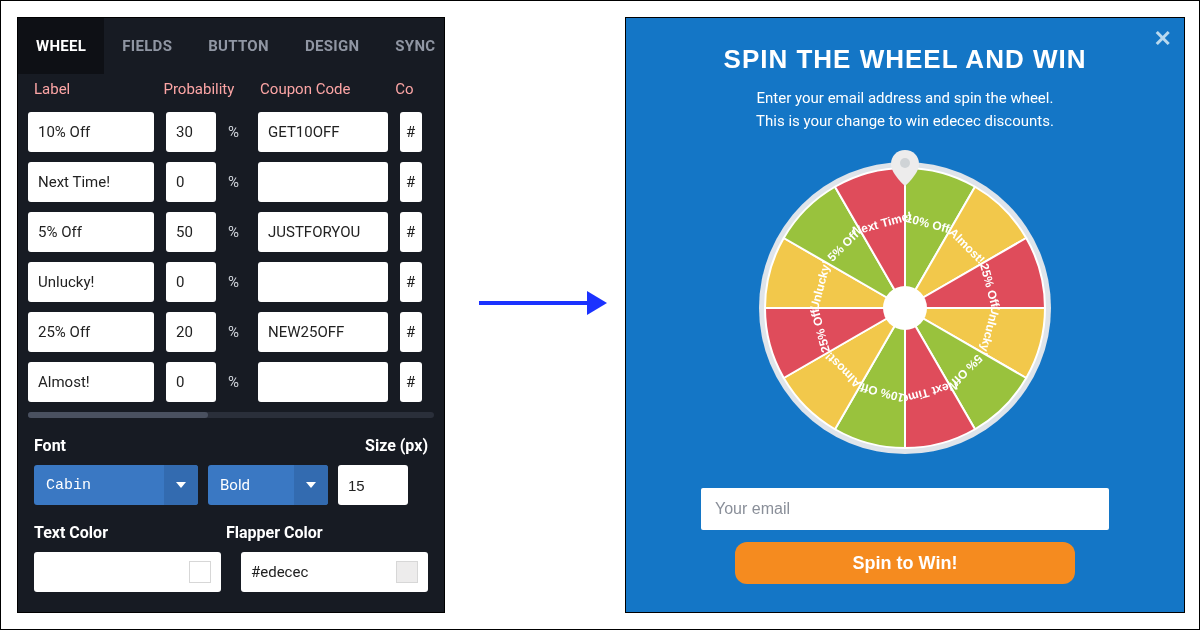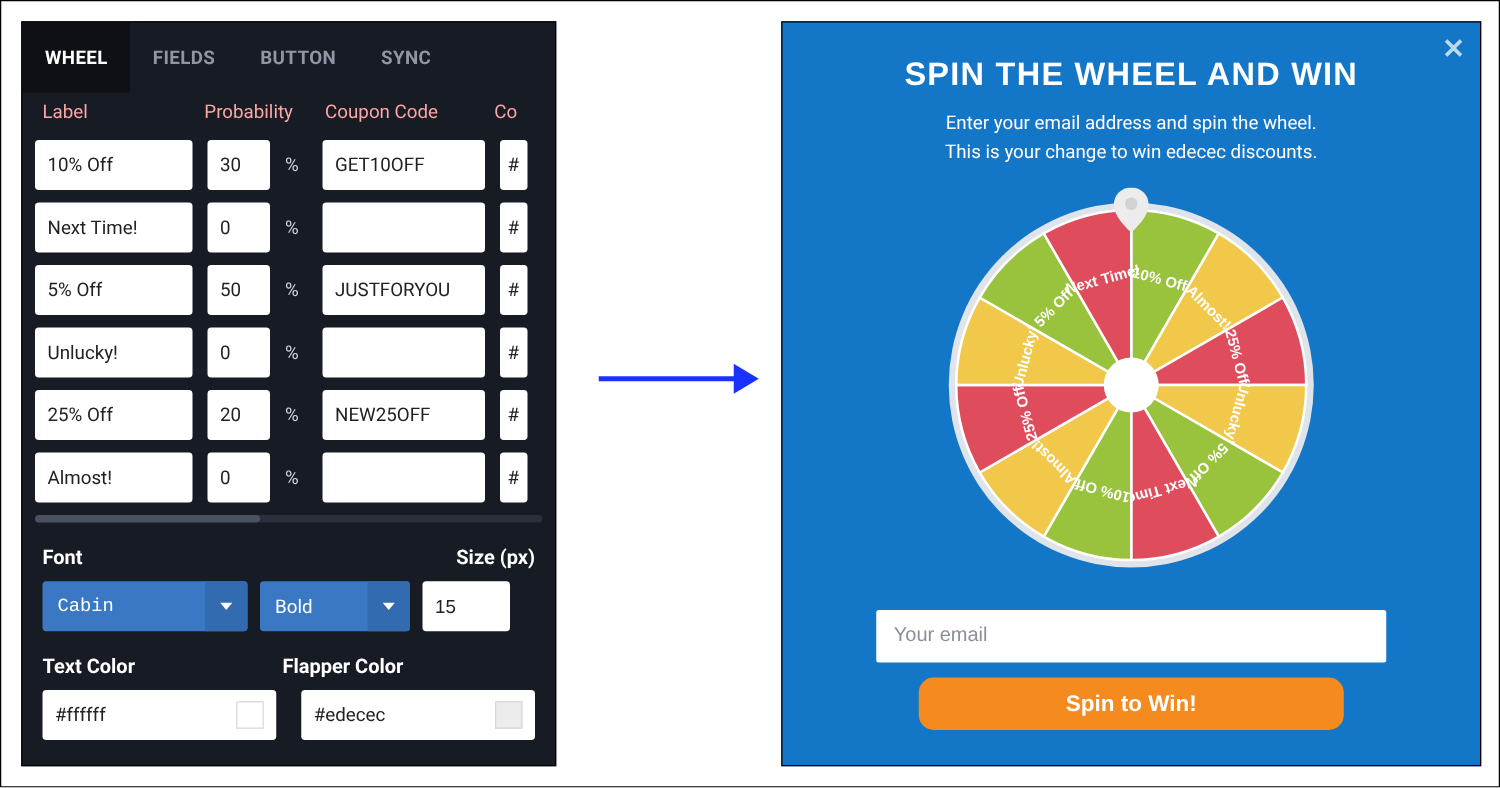--- a/index.html
+++ b/index.html
@@ -76,20 +76,21 @@
 </head>
 <body>
 
 <div class="stage">
 
   <div class="panel">
     <div class="tabs">
       <div class="tab active">WHEEL</div>
       <div class="tab">FIELDS</div>
       <div class="tab">BUTTON</div>
+      <div class="tab">DESIGN</div>
       <div class="tab">SYNC</div>
     </div>
 
     <div class="headers">
       <div class="col-label">Label</div>
       <div class="col-prob">Probability</div>
       <div class="col-coup">Coupon Code</div>
       <div class="col-color">Co</div>
     </div>
 
@@ -165,21 +166,20 @@
       </div>
       <input class="sizein" value="15" style="">
     </div>
 
     <div class="colorlabels">
       <span>Text Color</span>
       <span style="margin-left:58px">Flapper Color</span>
     </div>
     <div class="colorctrls">
       <div class="colorbox">
-        <input value="#ffffff" style="">
         <span class="swatch"></span>
       </div>
       <div class="colorbox">
         <input value="#edecec" style="">
         <span class="swatch" style="background:#edecec;"></span>
       </div>
     </div>
   </div>
 
   <div class="arrow"></div>

